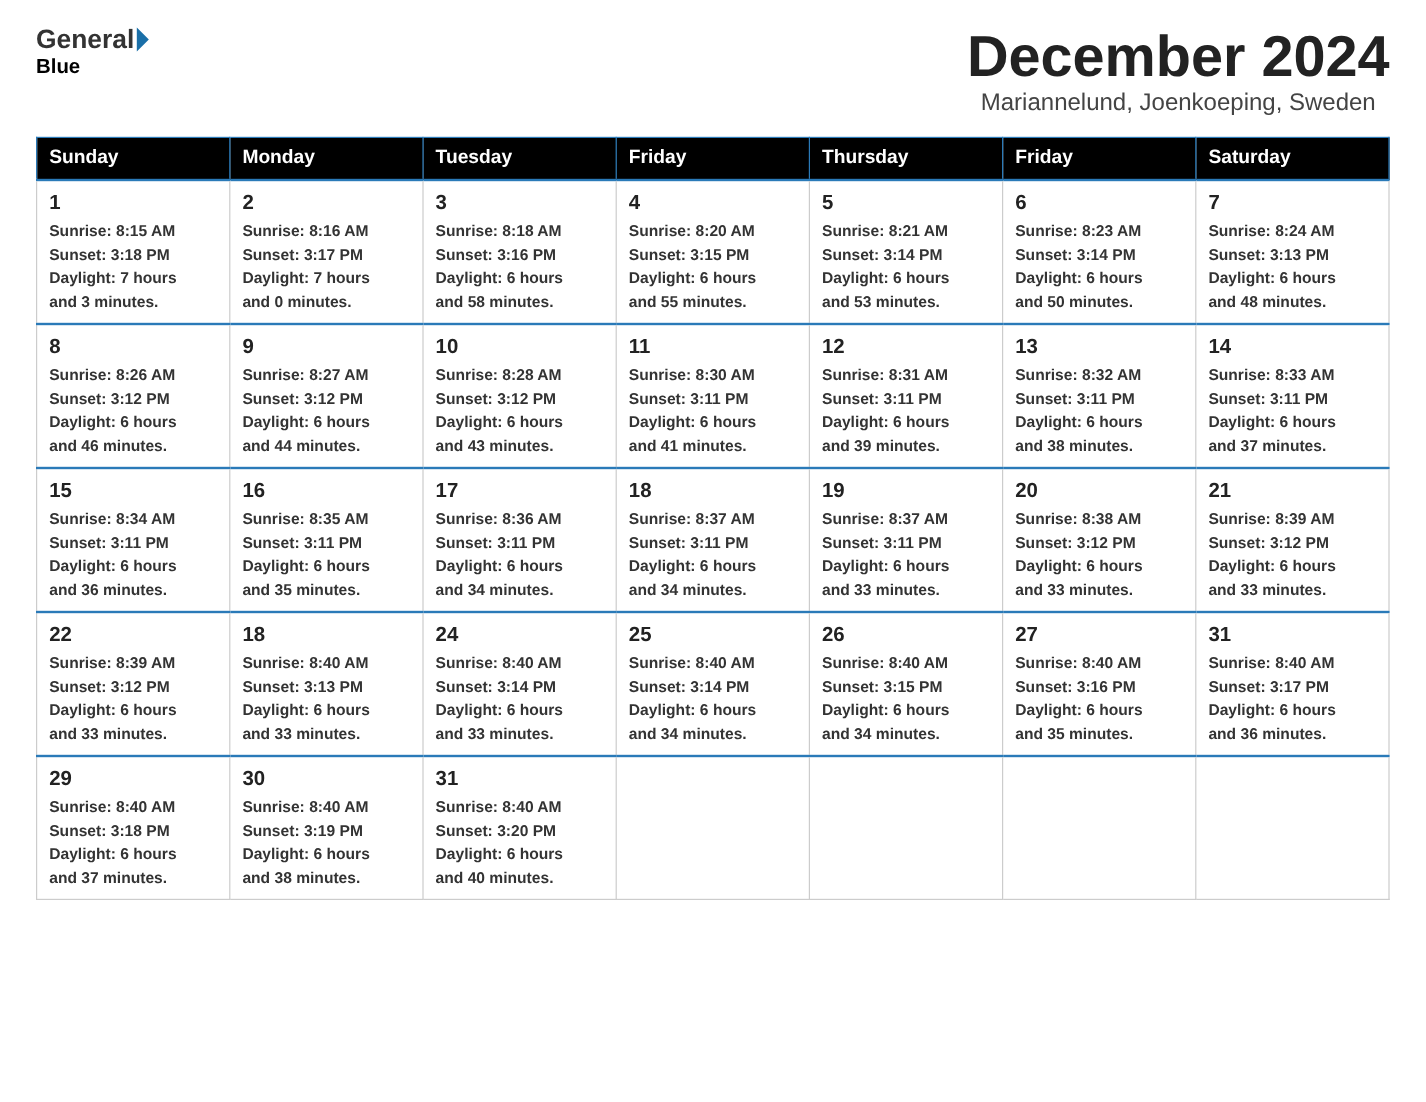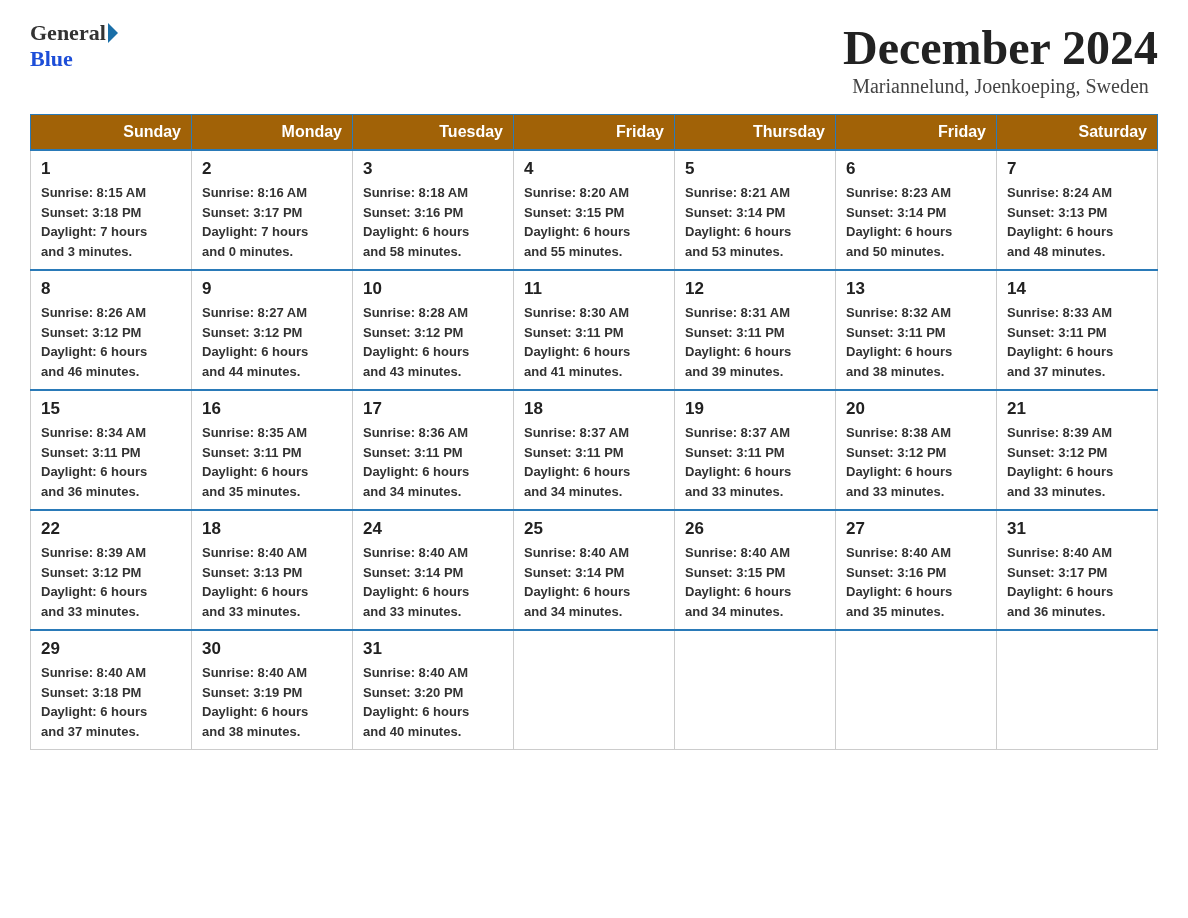--- a/index.html
+++ b/index.html
@@ -8,21 +8,20 @@
       background: #fff;
       padding: 20px 30px;
       width: 1188px;
       min-height: 918px;
     }
     .header {
       display: flex;
       justify-content: space-between;
       align-items: flex-start;
       margin-bottom: 16px;
-      font-family: Liberation Serif, serif;
     }
     .logo {
       display: flex;
       flex-direction: column;
       align-items: flex-start;
     }
     .logo-text {
       display: flex;
       align-items: center;
       font-size: 22px;
@@ -33,44 +32,44 @@
     .logo-arrow {
       display: inline-block;
       width: 0;
       height: 0;
       border-left: 10px solid #1a6fa8;
       border-top: 10px solid transparent;
       border-bottom: 10px solid transparent;
       margin: 0 2px;
       vertical-align: middle;
     }
-    .logo-blue { color: #1d4ed8; font-size: 22px; font-weight: bold; }
+    .logo-blue { color: #000000; font-size: 17px; font-weight: bold; }
     .title-block { text-align: center; }
     .month-title {
       font-size: 48px;
       font-weight: bold;
       color: #222;
     }
     .location-title {
       font-size: 20px;
       color: #444;
       margin-top: 0;
     }
     .calendar {
       width: 100%;
       border-collapse: collapse;
       border: 1px solid #2a7ab8;
     }
     .calendar th {
-      background-color: #a16207;
+      background-color: #000000;
       color: #fff;
       font-size: 16px;
       font-weight: bold;
       padding: 8px 10px;
-      text-align: right;
+      text-align: left;
       border: 1px solid #2a7ab8;
     }
     .calendar td {
       vertical-align: top;
       padding: 8px 10px;
       border: 1px solid #ccc;
       border-top: 2px solid #2a7ab8;
       width: calc(100% / 7);
       min-height: 100px;
     }

